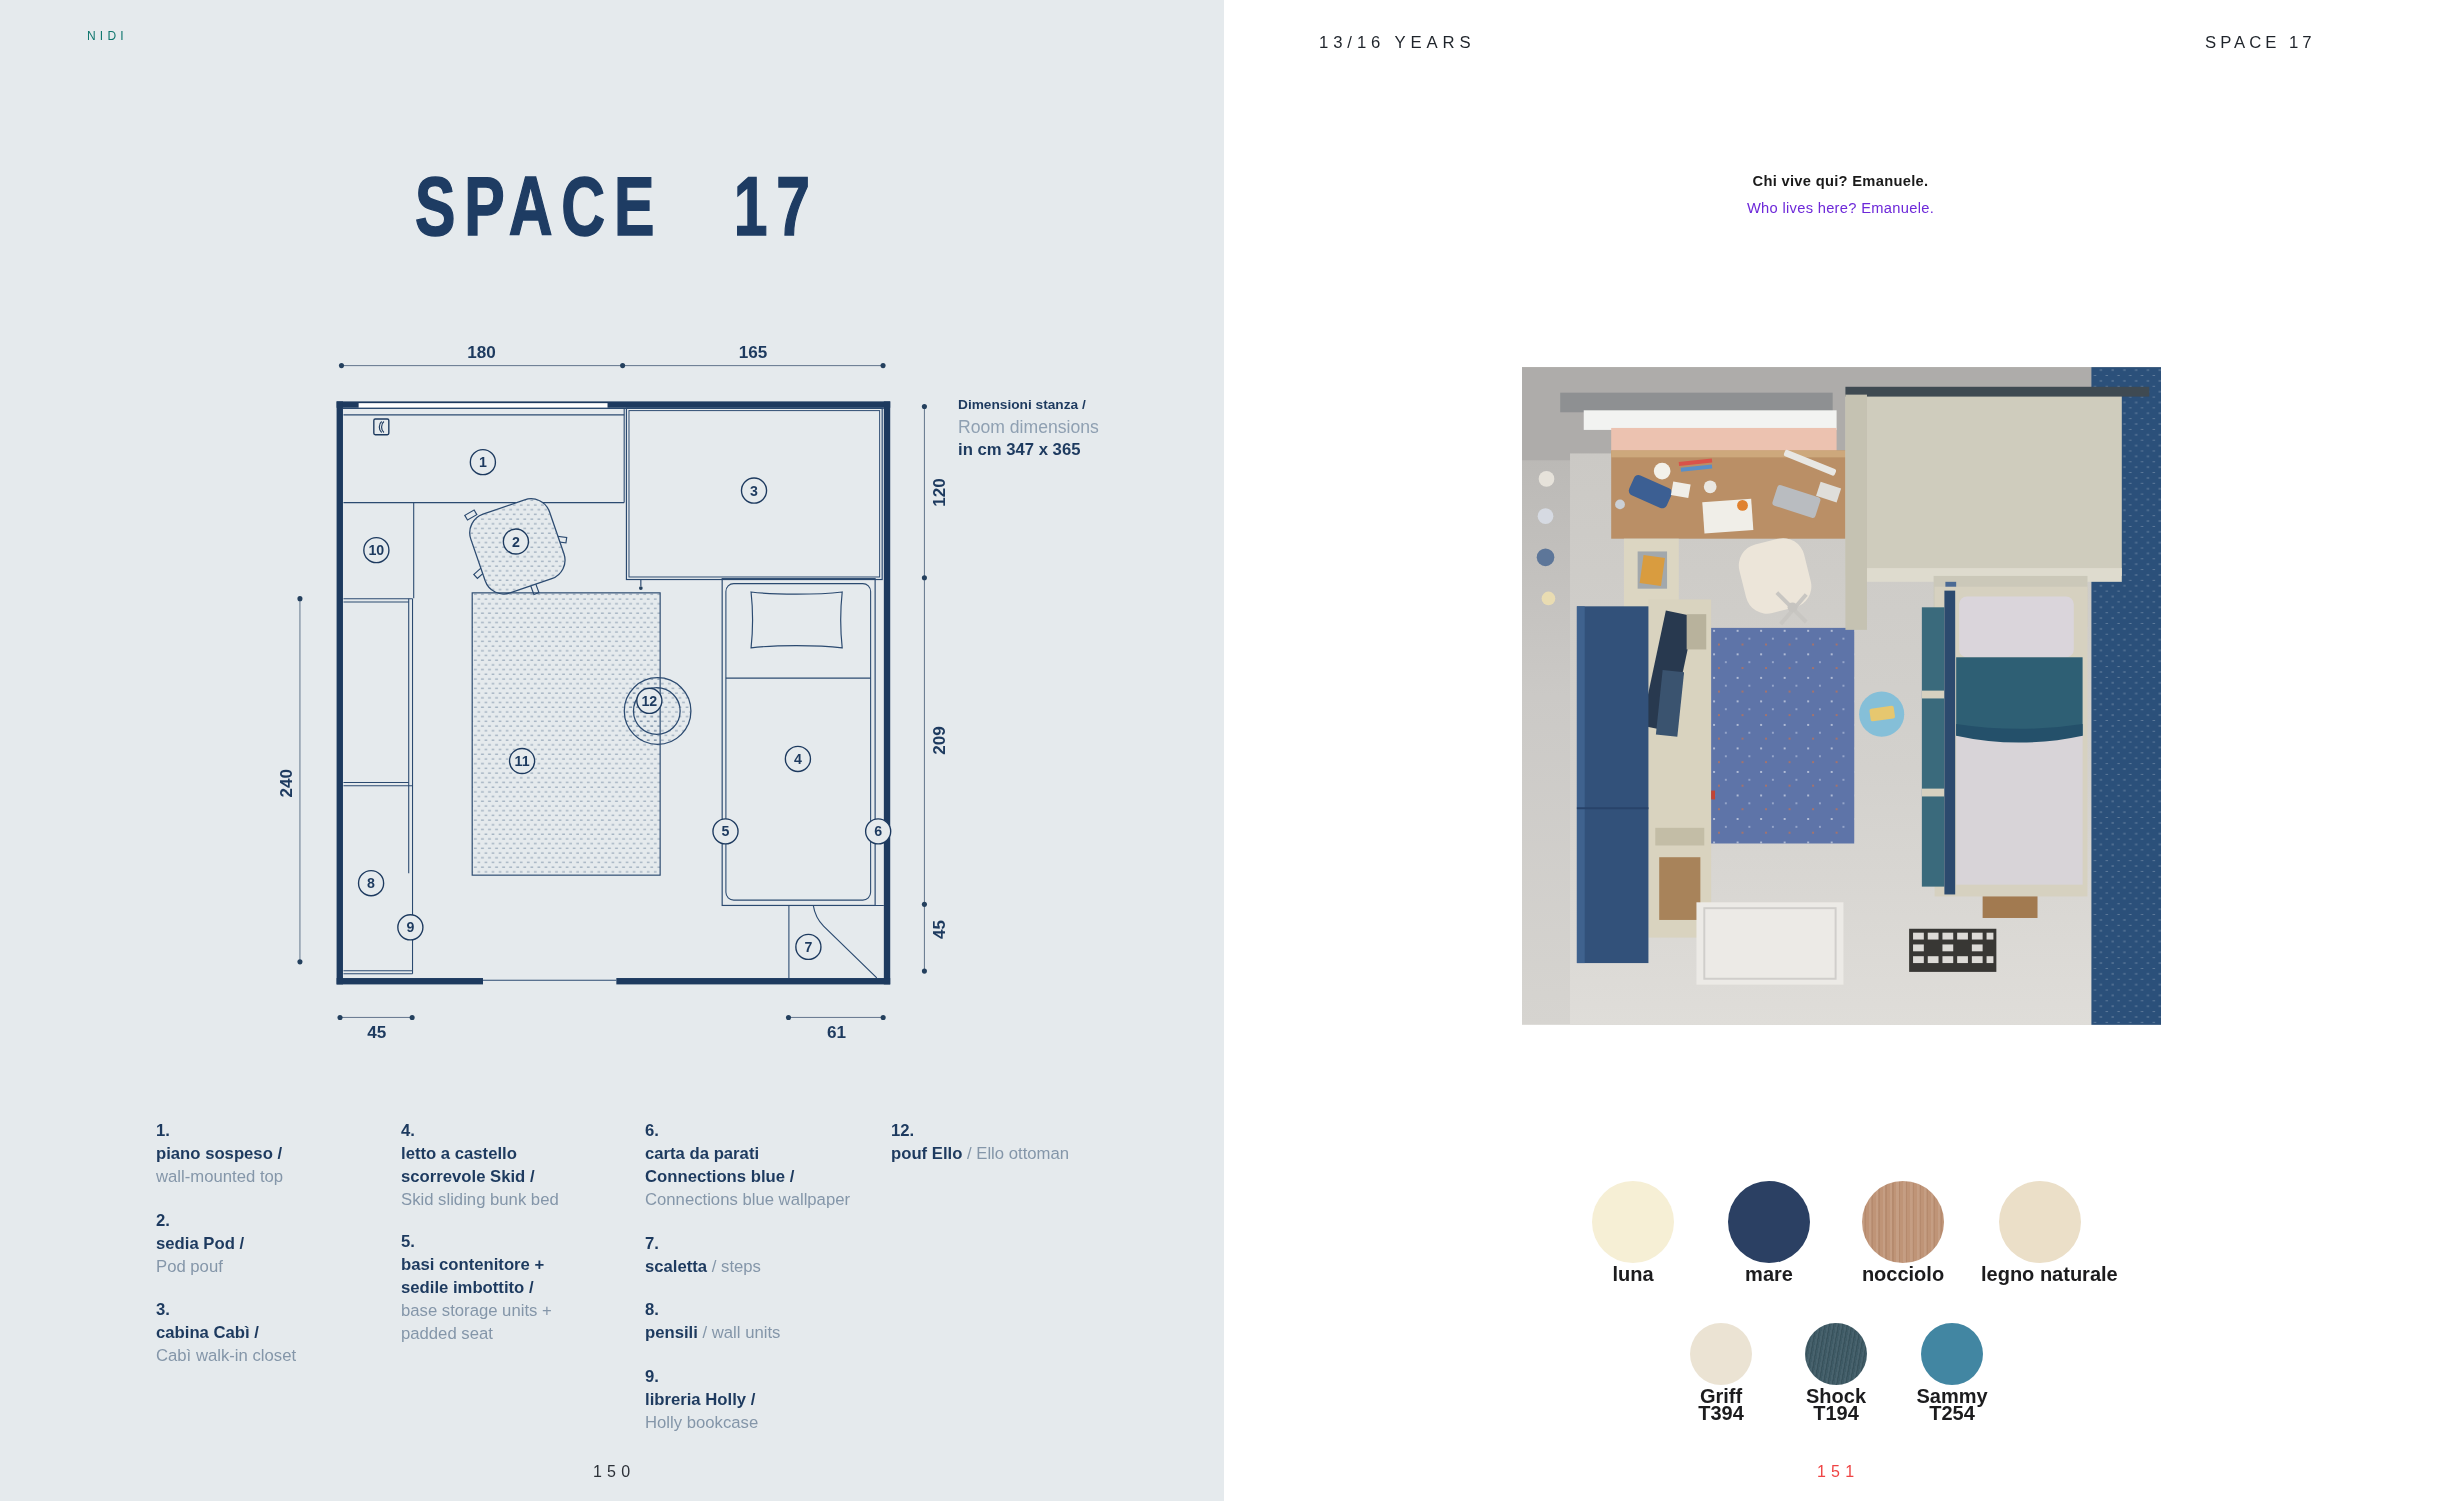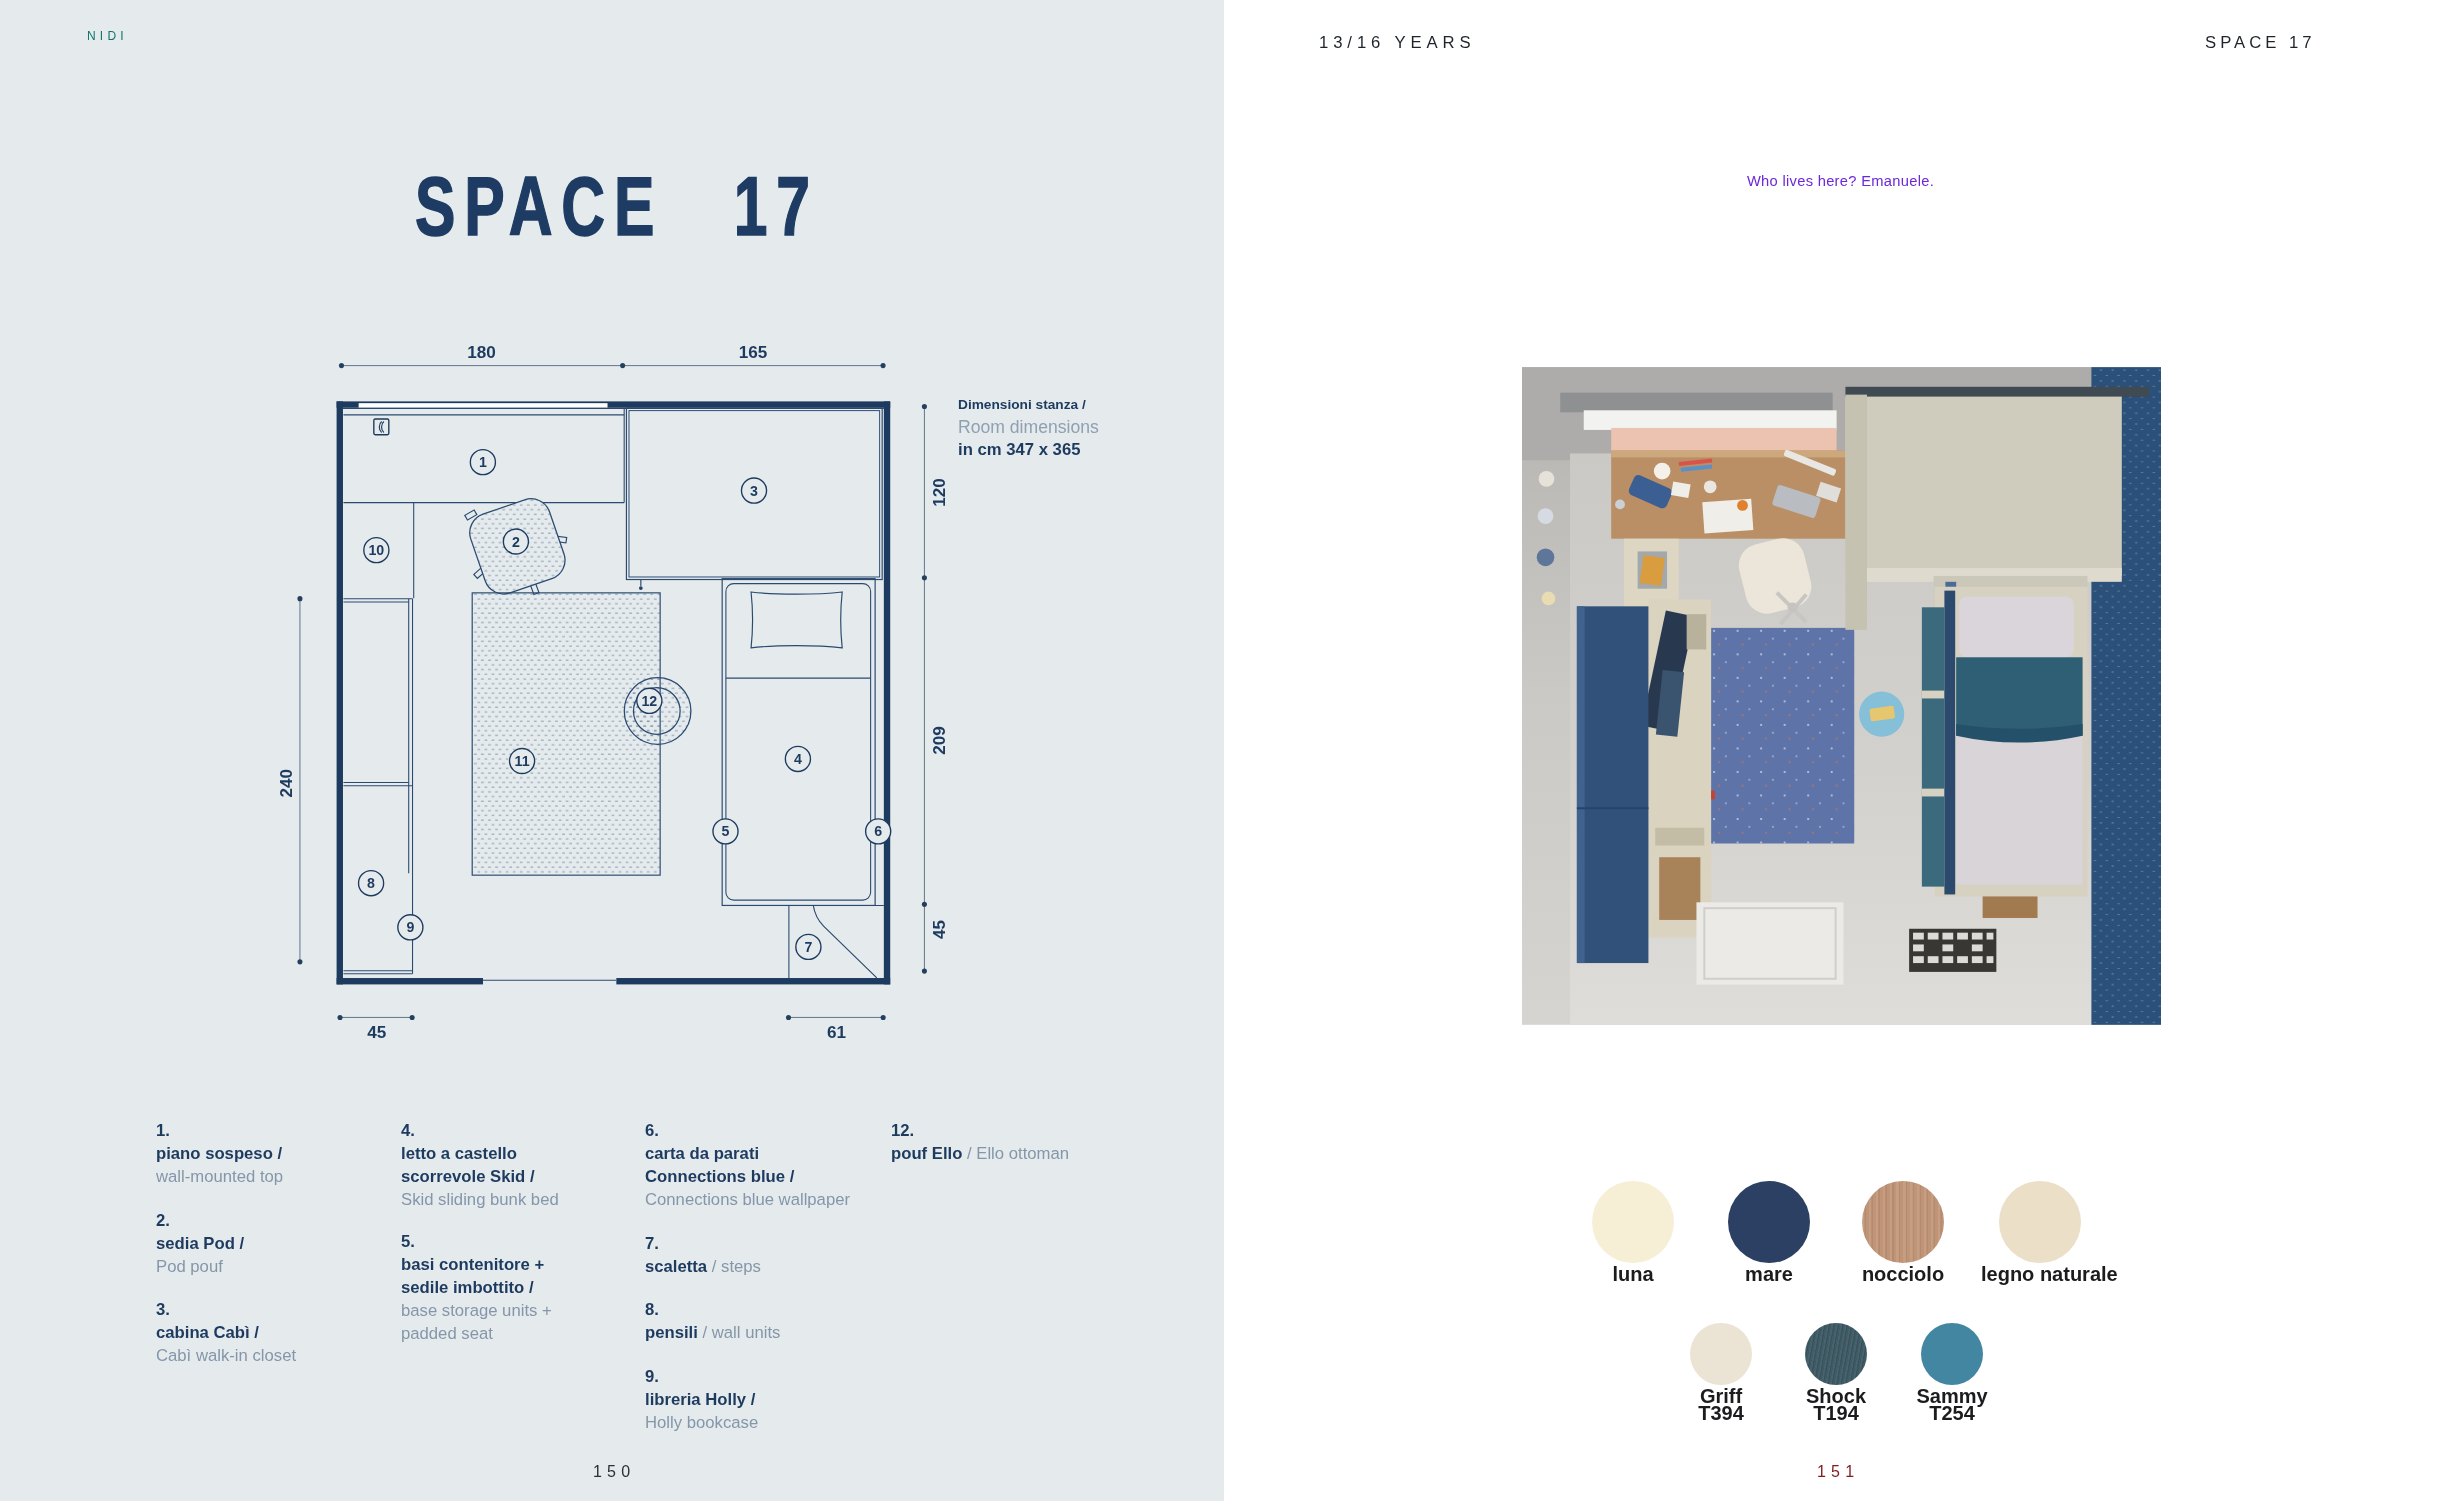--- a/index.html
+++ b/index.html
@@ -380,20 +380,21 @@
     <rect x="399" y="601" width="11" height="7"></rect>
       <rect x="414" y="601" width="11" height="7"></rect>
       <rect x="429" y="601" width="11" height="7"></rect>
       <rect x="444" y="601" width="11" height="7"></rect>
       <rect x="459" y="601" width="11" height="7"></rect>
       <rect x="474" y="601" width="7" height="7"></rect>
   </g>
 </svg>
 
 <div class="abs" style="left:1521px;top:168px;width:639px;text-align:center;font-size:14.7px;letter-spacing:0.3px;line-height:26.5px;">
+  <div style="font-weight:700;color:#1a1a1a;">Chi vive qui? Emanuele.</div>
   <div style="color:#6d28d9;">Who lives here? Emanuele.</div>
 </div>
 
 <div class="abs sw" style="left:1592px;top:1181px;">
     <div class="c" style="background:#f6efd5;"></div>
     <div class="l">luna</div>
   </div>
 
 <div class="abs sw" style="left:1728px;top:1181px;">
     <div class="c" style="background:#2b4063;"></div>
@@ -425,14 +426,14 @@
     <div class="l">Sammy<br>T254</div>
   </div>
 <style>
   .sw .c{width:82px;height:82px;border-radius:50%;}
   .sw2 .c{width:62px;height:62px;border-radius:50%;}
   .sw .l,.sw2 .l{margin-top:2.5px;text-align:center;font-size:20px;font-weight:700;color:#1c1c1e;width:118px;position:absolute;left:50%;transform:translateX(-50%);white-space:nowrap;line-height:17.6px;}
 </style>
 
 <div class="abs" style="left:593px;top:1463px;font-size:16px;letter-spacing:5.2px;color:#2c3138;">150</div>
 
-<div class="abs" style="left:1817px;top:1463px;font-size:16px;letter-spacing:5.2px;color:#7f1d1d;">151</div>
+<div class="abs" style="left:1817px;top:1463px;font-size:16px;letter-spacing:5.2px;color:#ef4444;">151</div>
 
 
 </body></html>

